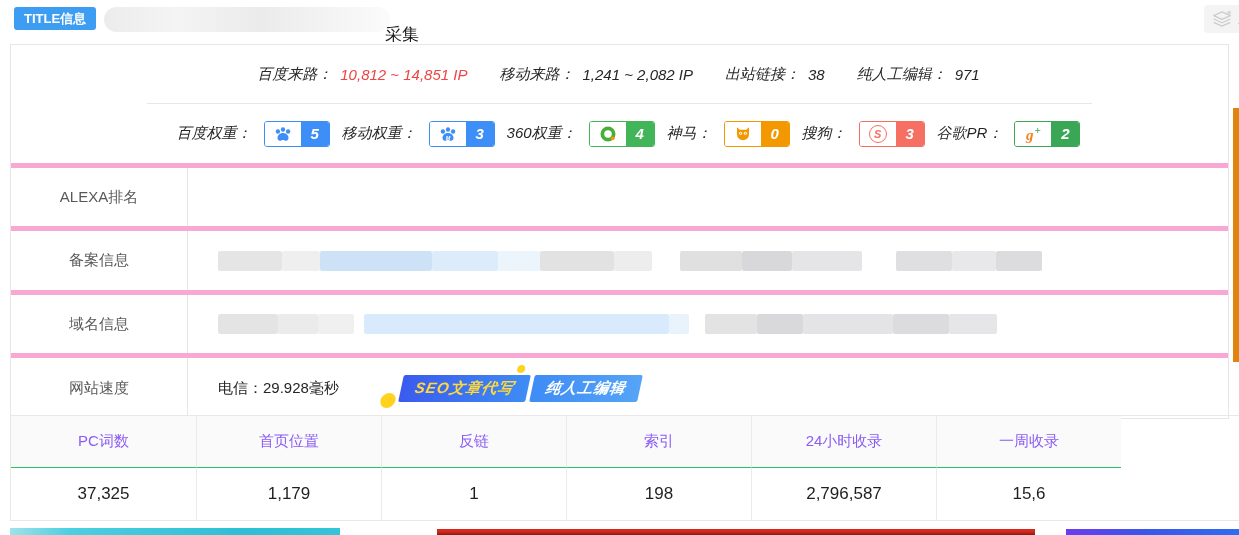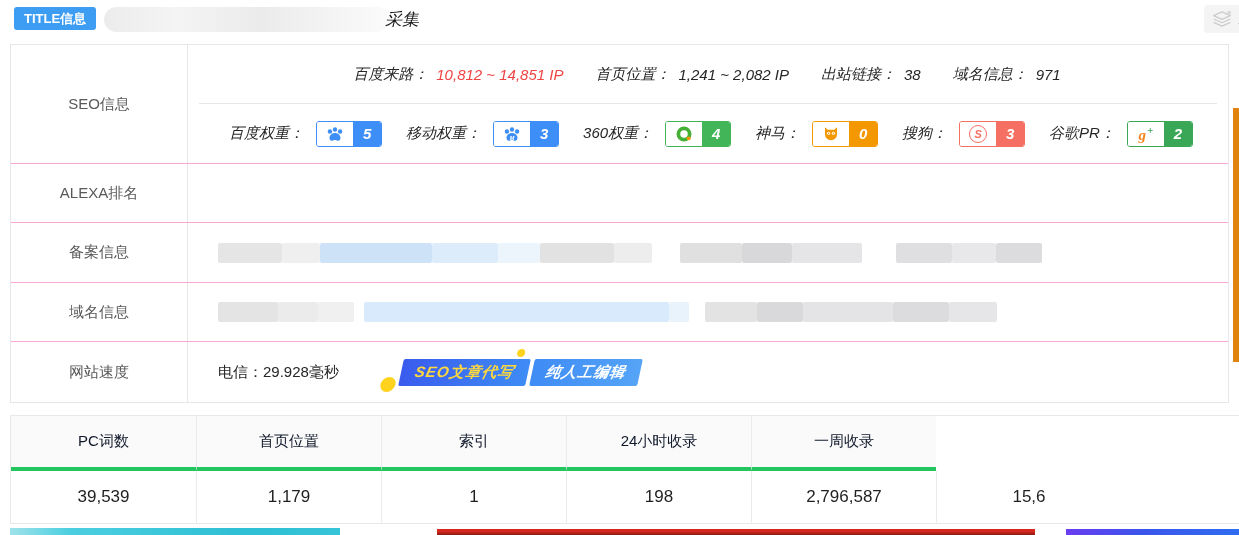--- a/index.html
+++ b/index.html
@@ -10,50 +10,50 @@
   
   .title-badge{
     position:absolute;left:14px;top:7px;height:23px;padding:0 10px;
     background:#3d9df3;color:#fff;font-size:13px;font-weight:bold;
     border-radius:3px;display:inline-flex;align-items:center;
   }
   .title-blur{
     position:absolute;left:104px;top:7px;width:286px;height:25px;border-radius:13px;
     background:linear-gradient(90deg,#ececec,#f4f4f4 25%,#ebebeb 55%,#f6f6f6 85%,#fbfbfb);
   }
-  .title-suffix{position:absolute;left:385px;top:8px;font-size:17px;color:#1a1a1a;font-style:italic;}
+  .title-suffix{position:absolute;left:385px;top:23px;font-size:17px;color:#1a1a1a;}
   .apps-btn{
     position:absolute;left:1204px;top:5px;width:80px;height:28px;background:#f4f4f4;
     border-radius:4px;display:flex;align-items:center;gap:6px;padding-left:8px;box-sizing:border-box;
     color:#8c8c8c;font-size:14px;
   }
   
   .info-table{
     position:absolute;left:10px;top:44px;width:1219px;box-sizing:border-box;
     border:1px solid #e7e7e7;
   }
-  .it-row{display:flex;border-top:1px solid #f9a8d4;}
+  .it-row{display:flex;border-top:5px solid #f9a8d4;}
   .it-row:first-child{border-top:none;}
   .it-label{
     width:176px;min-width:176px;border-right:1px solid #e7e7e7;
     display:flex;align-items:center;justify-content:center;
     color:#595959;font-size:15px;
   }
   .it-content{flex:1;display:flex;align-items:center;padding-left:30px;font-size:15px;overflow:hidden;}
   .it-content.col{flex-direction:column;align-items:center;padding-left:0;font-style:italic;}
   .sub-row{height:58px;display:flex;align-items:center;padding-left:30px;}
   .sub-row + .sub-row{border-top:1px solid #e7e7e7;height:59px;}
   .h118{height:118px;} .h58{height:58px;} .h59{height:59px;} .h60{height:60px;}
   .t-item{display:inline-flex;align-items:center;margin-right:32px;white-space:nowrap;}
   .t-label{color:#262626;margin-right:8px;}
   .t-value{color:#262626;}
   .t-value.red{color:#ef4444;}
   .muted{color:#666;}
   
-  .w-item{display:inline-flex;align-items:center;margin-right:24px;white-space:nowrap;}
+  .w-item{display:inline-flex;align-items:center;margin-right:12px;white-space:nowrap;}
   .wbadge{
     display:inline-flex;align-items:stretch;height:24px;border:1px solid var(--c);
     border-radius:3px;overflow:hidden;margin-left:4px;background:#fff;cursor:pointer;
   }
   .w-ico{width:36px;display:flex;align-items:center;justify-content:center;background:#fff;}
   .w-num{
     width:28px;display:flex;align-items:center;justify-content:center;
     background:var(--c);color:#fff;font-size:15px;font-weight:bold;
   }
   .c-baidu{--c:#3d8ff7;} .c-360{--c:#42b558;} .c-shenma{--c:#f39800;}
@@ -80,21 +80,21 @@
   .ad-dot{position:absolute;background:#ffd21e;border-radius:50%;}
   .ad-dot.big{width:15px;height:15px;left:-18px;bottom:-6px;}
   .ad-dot.small{width:8px;height:8px;left:47%;top:-10px;}
   
   .stats{
     position:absolute;left:10px;top:415px;width:1296px;border:1px solid #e8e8e8;box-sizing:content-box;
   }
   .s-row{display:grid;grid-template-columns:repeat(7,185px);}
   .s-cell{display:flex;align-items:center;justify-content:center;}
   .s-cell + .s-cell{border-left:1px solid #ebebeb;}
-  .s-head .s-cell{height:51px;background:#fafafa;color:#0f172a;font-size:15px;border-bottom:4px solid #22c55e;}
+  .s-head .s-cell{height:51px;background:#fafafa;color:#8b5cf6;font-size:15px;border-bottom:1px solid #22c55e;}
   .s-vals .s-cell{height:52px;background:#fff;color:#1f1f1f;font-size:17px;}
   
   .bar{position:absolute;height:7px;top:528px;}
   .bar-cyan{left:10px;width:330px;background:linear-gradient(90deg,#9fe2ea,#4ccfe0 18%,#2ebfd4 70%,#35c4d8);}
   .bar-red{left:437px;width:598px;top:529px;height:6px;background:linear-gradient(180deg,#d7281e 0%,#d7281e 40%,#8a1a12 100%);}
   .bar-blue{left:1066px;width:173px;top:529px;height:6px;background:linear-gradient(90deg,#6a3df0,#3b55ec 45%,#2f6df0);}
   .side-strip{position:absolute;left:1233px;top:108px;width:6px;height:254px;background:#e2830f;}
 </style>
 </head>
 <body>
@@ -109,37 +109,36 @@
       <path d="M2 10.5l10 4.5 10-4.5"></path>
       <path d="M2 14.5l10 4.5 10-4.5"></path>
       <circle cx="20.5" cy="3" r="2.4" fill="#d8d8d8" stroke="none"></circle>
     </svg>
   </span>
   <span>应</span>
 </div>
 
 <div class="info-table">
   <div class="it-row h118">
-    <div class="it-label">SEO信息</div>
     <div class="it-content col">
       <div class="sub-row">
         <span class="t-item">
           <span class="t-label">百度来路：</span>
           <span class="t-value red">10,812 ~ 14,851 IP</span>
         </span>
         <span class="t-item">
-          <span class="t-label">首页位置：</span>
+          <span class="t-label">移动来路：</span>
           <span class="t-value">1,241 ~ 2,082 IP</span>
         </span>
         <span class="t-item">
           <span class="t-label">出站链接：</span>
           <span class="t-value">38</span>
         </span>
         <span class="t-item">
-          <span class="t-label">域名信息：</span>
+          <span class="t-label">纯人工编辑：</span>
           <span class="t-value">971</span>
         </span>
       </div>
       <div class="sub-row">
         <span class="w-item">
           <span class="t-label">百度权重：</span>
           <span class="wbadge c-baidu">
             <span class="w-ico">
               <svg width="18" height="16" viewBox="0 0 24 22" fill="#3d8ff7">
                 <circle cx="5" cy="7.5" r="3"></circle>
@@ -269,26 +268,27 @@
         <i class="ad-dot small"></i>
       </span>
     </div>
   </div>
 </div>
 
 <div class="stats">
   <div class="s-row s-head">
     <div class="s-cell">PC词数</div>
     <div class="s-cell">首页位置</div>
+    <div class="s-cell">反链</div>
     <div class="s-cell">索引</div>
     <div class="s-cell">24小时收录</div>
     <div class="s-cell">一周收录</div>
   </div>
   <div class="s-row s-vals">
-    <div class="s-cell">39,539</div>
+    <div class="s-cell">37,325</div>
     <div class="s-cell">1,179</div>
     <div class="s-cell">1</div>
     <div class="s-cell">198</div>
     <div class="s-cell">2,796,587</div>
     <div class="s-cell">15,6</div>
   </div>
 </div>
 
 <div class="bar bar-cyan"></div>
 <div class="bar bar-red"></div>

